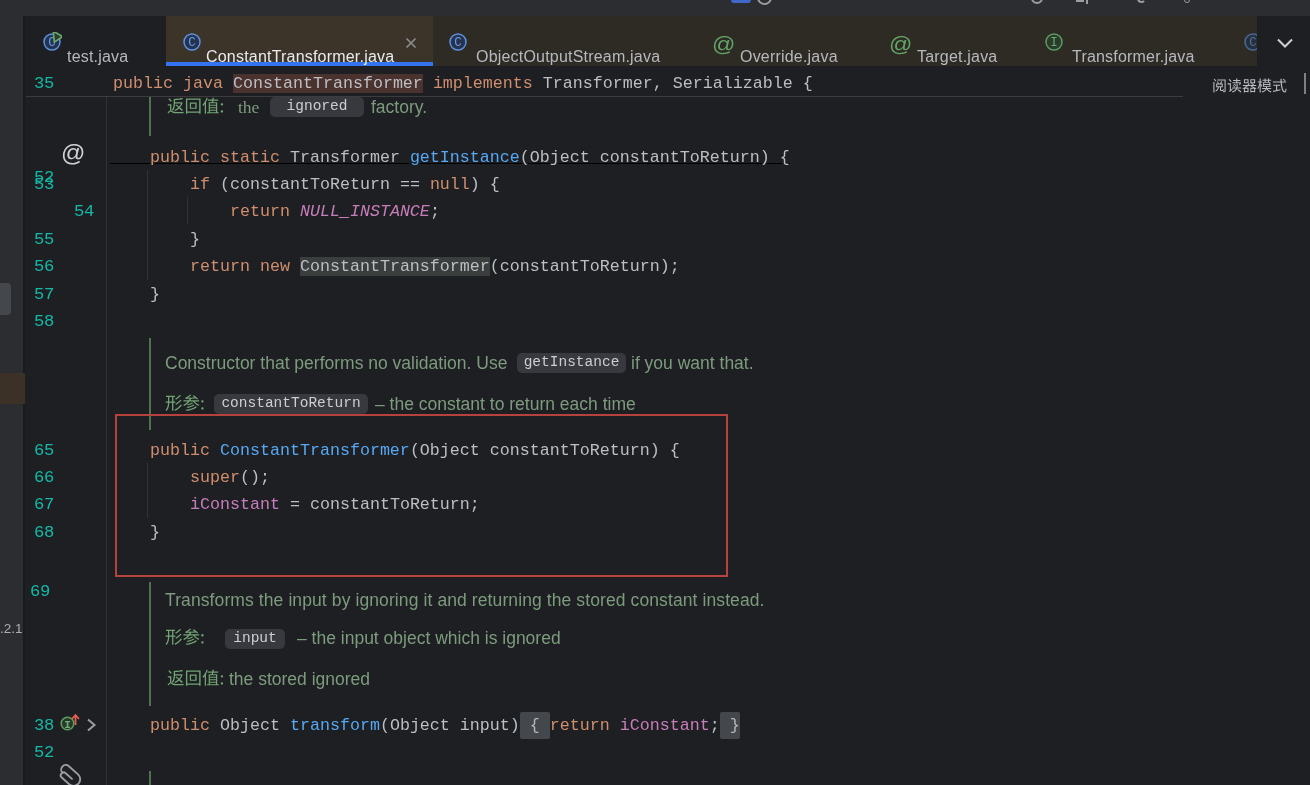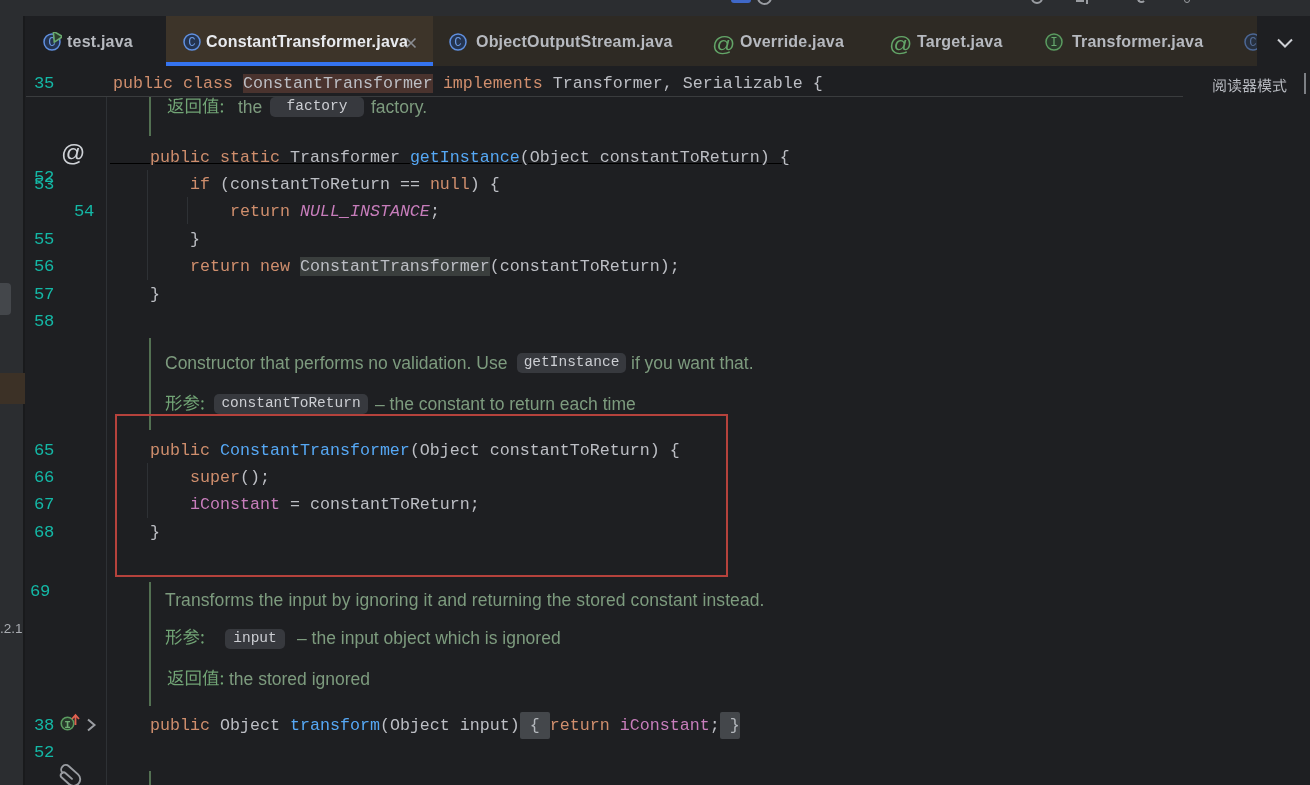--- a/index.html
+++ b/index.html
@@ -2,21 +2,21 @@
 <html><head><meta charset="utf-8"><style>
 * { margin:0; padding:0; box-sizing:border-box; }
 html,body { width:1310px; height:785px; background:#1e1f22; overflow:hidden; }
 body { position:relative; font-family:"Liberation Sans",sans-serif; }
 #topbar { position:absolute; left:0; top:0; width:1310px; height:16px; background:#2b2d30; overflow:hidden; }
 #sliver { position:absolute; left:0; top:16px; width:25px; height:769px; background:#2b2d30; border-right:2px solid #191a1c; }
 #tabbar { position:absolute; left:27px; top:16px; width:1283px; height:50px; background:#1e1f22; }
 .tabwarm { position:absolute; left:433px; top:16px; width:824px; height:50px; background:#2e2a24; }
 .tabsel { position:absolute; left:166px; top:16px; width:267px; height:50px; background:#3d3429; }
 .tabunder { position:absolute; left:166px; top:62px; width:267px; height:4px; background:#3574f0; }
-.tabtxt { position:absolute; top:34px; font-size:16px; letter-spacing:0.2px; line-height:16px; color:#b6b9bf; white-space:pre;font-weight:bold; }
+.tabtxt { position:absolute; top:49px; font-size:16px; letter-spacing:0.2px; line-height:16px; color:#b6b9bf; white-space:pre; }
 .tabtxt.sel { color:#e8eaee; }
 #sticky { position:absolute; left:26px; top:66px; width:1284px; height:30px; background:#1e1f22; }
 #stickyborder { position:absolute; left:26px; top:96px; width:1157px; height:1px; background:#3a3c3e; }
 .crow { position:absolute; white-space:pre; font-family:"Liberation Mono",monospace; font-size:16.66px; line-height:27.42px; height:27.42px; }
 .ln { position:absolute; left:26px; width:28px; text-align:right; color:#14b8a6; font-family:"Liberation Mono",monospace; font-size:17.2px; letter-spacing:-0.3216px; line-height:27.42px; height:27.42px; }
 .kw { color:#cf8e6d; } .pl { color:#bcbec4; } .mth { color:#56a8f5; }
 .fld { color:#c77dbb; } .fldi { color:#c77dbb; font-style:italic; }
 .readhl { color:#bcbec4; background:#3a3e3d; }
 .writehl { color:#bcbec4; background:#4a332e; }
 .foldbox { color:#b4b8bd; background:#44474b; border-radius:2px; display:inline-block; vertical-align:top; height:27.42px; }
@@ -91,22 +91,22 @@
 <div class="gline" style="left:149px;top:337.5px;height:92px;"></div>
 <div class="gline" style="left:149px;top:581.5px;height:124.5px;"></div>
 <div class="gline" style="left:149px;top:771px;height:14px;"></div>
 
 <svg style="position:absolute;left:167px;top:96.5px;" width="57" height="21" viewBox="0 0 57 21" fill="#72a576">
     <path transform="translate(0.0,15.40) scale(0.01750,-0.01750)" d="M74 766C121 715 182 645 212 604L276 648C245 689 181 756 134 804ZM249 467H47V396H174V110C132 95 82 56 32 5L83 -64C128 -6 174 49 206 49C228 49 261 19 305 -4C377 -42 465 -52 585 -52C686 -52 863 -46 939 -42C940 -20 952 17 961 37C860 25 706 18 587 18C476 18 387 24 321 59C289 76 268 92 249 103ZM481 410C531 370 588 324 642 277C577 216 501 171 422 143C437 128 457 100 465 81C549 115 628 164 697 229C758 175 813 122 850 82L908 136C869 176 810 228 746 281C813 358 865 454 896 569L851 586L837 583H459V703C622 711 805 731 929 764L866 824C756 794 555 775 385 767V548C385 425 373 259 277 141C295 133 327 111 340 97C434 214 456 384 459 515H805C778 444 739 381 691 327C637 371 582 415 534 453Z"></path>
     <path transform="translate(17.5,15.40) scale(0.01750,-0.01750)" d="M374 500H618V271H374ZM303 568V204H692V568ZM82 799V-79H159V-25H839V-79H919V799ZM159 46V724H839V46Z"></path>
     <path transform="translate(35.0,15.40) scale(0.01750,-0.01750)" d="M599 840C596 810 591 774 586 738H329V671H574C568 637 562 605 555 578H382V14H286V-51H958V14H869V578H623C631 605 639 637 646 671H928V738H661L679 835ZM450 14V97H799V14ZM450 379H799V293H450ZM450 435V519H799V435ZM450 239H799V152H450ZM264 839C211 687 124 538 32 440C45 422 66 383 74 366C103 398 132 435 159 475V-80H229V589C269 661 304 739 333 817Z"></path>
     <path transform="translate(52.5,15.40) scale(0.01750,-0.01750)" d="M139 390C175 390 205 418 205 460C205 501 175 530 139 530C102 530 73 501 73 460C73 418 102 390 139 390ZM139 -13C175 -13 205 15 205 56C205 98 175 126 139 126C102 126 73 98 73 56C73 15 102 -13 139 -13Z"></path>
   </svg>
-<div class="doc" style="left:238px;top:96.5px;">the</div>
-<div class="chip" style="left:270px;top:96.8px;width:94px;">factory</div>
+<div class="doc" style="left:238px;top:96.5px;font-family:Liberation Serif, serif;">the</div>
+<div class="chip" style="left:270px;top:96.8px;width:94px;">ignored</div>
 <div class="doc" style="left:371px;top:96.5px;">factory.</div>
 <div class="doc" style="left:165px;top:352.5px;">Constructor that performs no validation. Use</div>
 <div class="chip" style="left:517px;top:352.8px;width:109px;">getInstance</div>
 <div class="doc" style="left:631px;top:352.5px;">if you want that.</div>
 <svg style="position:absolute;left:165px;top:393.5px;" width="40" height="21" viewBox="0 0 40 21" fill="#72a576">
     <path transform="translate(0.0,15.40) scale(0.01750,-0.01750)" d="M846 824C784 743 670 658 574 610C593 596 615 574 628 557C730 613 842 703 916 795ZM875 548C808 461 687 371 584 319C603 304 625 281 638 266C745 325 866 422 943 520ZM898 278C823 153 681 42 532 -19C552 -35 574 -61 586 -79C740 -8 883 111 968 250ZM404 708V449H243V708ZM41 449V379H171C167 230 145 83 37 -36C55 -46 81 -70 93 -86C213 45 238 211 242 379H404V-79H478V379H586V449H478V708H573V778H58V708H172V449Z"></path>
     <path transform="translate(17.5,15.40) scale(0.01750,-0.01750)" d="M548 401C480 353 353 308 254 284C272 269 291 247 302 231C404 260 530 310 610 368ZM635 284C547 219 381 166 239 140C254 124 272 100 282 82C433 115 598 174 698 253ZM761 177C649 69 422 8 176 -17C191 -34 205 -62 213 -82C470 -50 703 18 829 144ZM179 591C202 599 233 602 404 611C390 578 374 547 356 517H53V450H307C237 365 145 299 39 253C56 239 85 209 96 194C216 254 322 338 401 450H606C681 345 801 250 915 199C926 218 950 246 966 261C867 298 761 370 691 450H950V517H443C460 548 476 581 489 615L769 628C795 605 817 583 833 564L895 609C840 670 728 754 637 810L579 771C617 746 659 717 699 686L312 672C375 710 439 757 499 808L431 845C359 775 260 710 228 693C200 676 177 665 157 663C165 643 175 607 179 591Z"></path>
     <path transform="translate(35.0,15.40) scale(0.01750,-0.01750)" d="M139 390C175 390 205 418 205 460C205 501 175 530 139 530C102 530 73 501 73 460C73 418 102 390 139 390ZM139 -13C175 -13 205 15 205 56C205 98 175 126 139 126C102 126 73 98 73 56C73 15 102 -13 139 -13Z"></path>
   </svg>
 <div class="chip" style="left:214px;top:393.8px;width:154px;">constantToReturn</div>
@@ -164,21 +164,21 @@
     <path d="M2 1.5 L8.5 7 L2 12.5" stroke="#9b9ea3" stroke-width="2" fill="none"></path>
   </svg>
 <svg style="position:absolute;left:54px;top:759px;" width="34" height="30">
  <g transform="rotate(-48 17 15)" stroke="#9a9da2" stroke-width="1.9" fill="none" stroke-linecap="round">
   <path d="M12.2 8.2 a4.6 4.6 0 0 1 9.2 0 V20.5 a6.6 6.6 0 0 1 -13.2 0 V10.5 a2.9 2.9 0 0 1 5.8 0 V19"></path>
  </g>
 </svg>
 
 <div id="sticky"></div>
 <div id="stickyborder"></div>
-<div class="crow" style="left:113px;top:69.8px;z-index:5;"><span class="kw">public class </span><span class="writehl">ConstantTransformer</span><span class="pl"> </span><span class="kw">implements</span><span class="pl"> Transformer, Serializable {</span></div>
+<div class="crow" style="left:113px;top:69.8px;z-index:5;"><span class="kw">public java </span><span class="writehl">ConstantTransformer</span><span class="pl"> </span><span class="kw">implements</span><span class="pl"> Transformer, Serializable {</span></div>
 <div class="ln" style="top:69.8px;z-index:5;">35</div>
 <div style="position:absolute;left:1183px;top:66px;width:127px;height:30px;background:#1e1f22;z-index:6;"></div>
 <svg style="position:absolute;left:1212px;top:78px;z-index:7;" width="75" height="18" viewBox="0 0 75 18" fill="#b9bcc2">
     <path transform="translate(0.0,13.20) scale(0.01500,-0.01500)" d="M346 445H647V326H346ZM91 615V-80H164V615ZM106 791C150 749 199 691 222 652L283 694C259 732 207 788 163 828ZM316 639C349 599 382 544 396 506H278V264H390C375 160 338 86 216 43C231 31 251 4 258 -13C396 43 440 134 457 264H532V98C532 32 548 14 616 14C629 14 694 14 707 14C760 14 778 38 784 135C766 140 739 150 726 161C723 85 720 74 699 74C686 74 635 74 625 74C602 74 599 78 599 98V264H717V506H601C630 548 661 602 689 651L616 669C594 621 556 552 524 506H403L458 533C445 572 409 626 375 667ZM352 784V717H837V13C837 -1 833 -4 819 -5C806 -6 763 -6 719 -4C729 -23 739 -54 742 -74C805 -74 848 -72 875 -61C901 -48 909 -28 909 13V784Z"></path>
     <path transform="translate(15.0,13.20) scale(0.01500,-0.01500)" d="M443 452C496 424 558 382 588 351L624 394C593 424 529 464 478 490ZM370 361C424 333 487 288 518 256L554 300C524 332 459 374 406 400ZM683 105C765 51 863 -30 911 -83L959 -34C910 19 809 96 728 148ZM105 768C159 722 226 657 259 615L310 670C277 711 207 773 153 817ZM367 593V528H851C837 485 821 441 807 410L867 394C890 442 916 517 937 584L889 596L877 593H685V683H894V747H685V840H611V747H404V683H611V593ZM639 489V371C639 333 637 293 626 251H346V185H601C562 108 484 33 330 -26C345 -40 367 -67 375 -85C560 -11 644 86 682 185H946V251H701C709 292 711 331 711 369V489ZM40 526V454H188V89C188 40 158 7 141 -7C153 -19 173 -45 181 -60V-59C195 -39 221 -16 377 113C368 127 355 156 348 176L258 104V526Z"></path>
     <path transform="translate(30.0,13.20) scale(0.01500,-0.01500)" d="M196 730H366V589H196ZM622 730H802V589H622ZM614 484C656 468 706 443 740 420H452C475 452 495 485 511 518L437 532V795H128V524H431C415 489 392 454 364 420H52V353H298C230 293 141 239 30 198C45 184 64 158 72 141L128 165V-80H198V-51H365V-74H437V229H246C305 267 355 309 396 353H582C624 307 679 264 739 229H555V-80H624V-51H802V-74H875V164L924 148C934 166 955 194 972 208C863 234 751 288 675 353H949V420H774L801 449C768 475 704 506 653 524ZM553 795V524H875V795ZM198 15V163H365V15ZM624 15V163H802V15Z"></path>
     <path transform="translate(45.0,13.20) scale(0.01500,-0.01500)" d="M472 417H820V345H472ZM472 542H820V472H472ZM732 840V757H578V840H507V757H360V693H507V618H578V693H732V618H805V693H945V757H805V840ZM402 599V289H606C602 259 598 232 591 206H340V142H569C531 65 459 12 312 -20C326 -35 345 -63 352 -80C526 -38 607 34 647 140C697 30 790 -45 920 -80C930 -61 950 -33 966 -18C853 6 767 61 719 142H943V206H666C671 232 676 260 679 289H893V599ZM175 840V647H50V577H175V576C148 440 90 281 32 197C45 179 63 146 72 124C110 183 146 274 175 372V-79H247V436C274 383 305 319 318 286L366 340C349 371 273 496 247 535V577H350V647H247V840Z"></path>
     <path transform="translate(60.0,13.20) scale(0.01500,-0.01500)" d="M709 791C761 755 823 701 853 665L905 712C875 747 811 798 760 833ZM565 836C565 774 567 713 570 653H55V580H575C601 208 685 -82 849 -82C926 -82 954 -31 967 144C946 152 918 169 901 186C894 52 883 -4 855 -4C756 -4 678 241 653 580H947V653H649C646 712 645 773 645 836ZM59 24 83 -50C211 -22 395 20 565 60L559 128L345 82V358H532V431H90V358H270V67Z"></path>
   </svg>
 <div style="position:absolute;left:1304px;top:73px;width:2px;height:21px;background:#7d8085;z-index:7;"></div>

